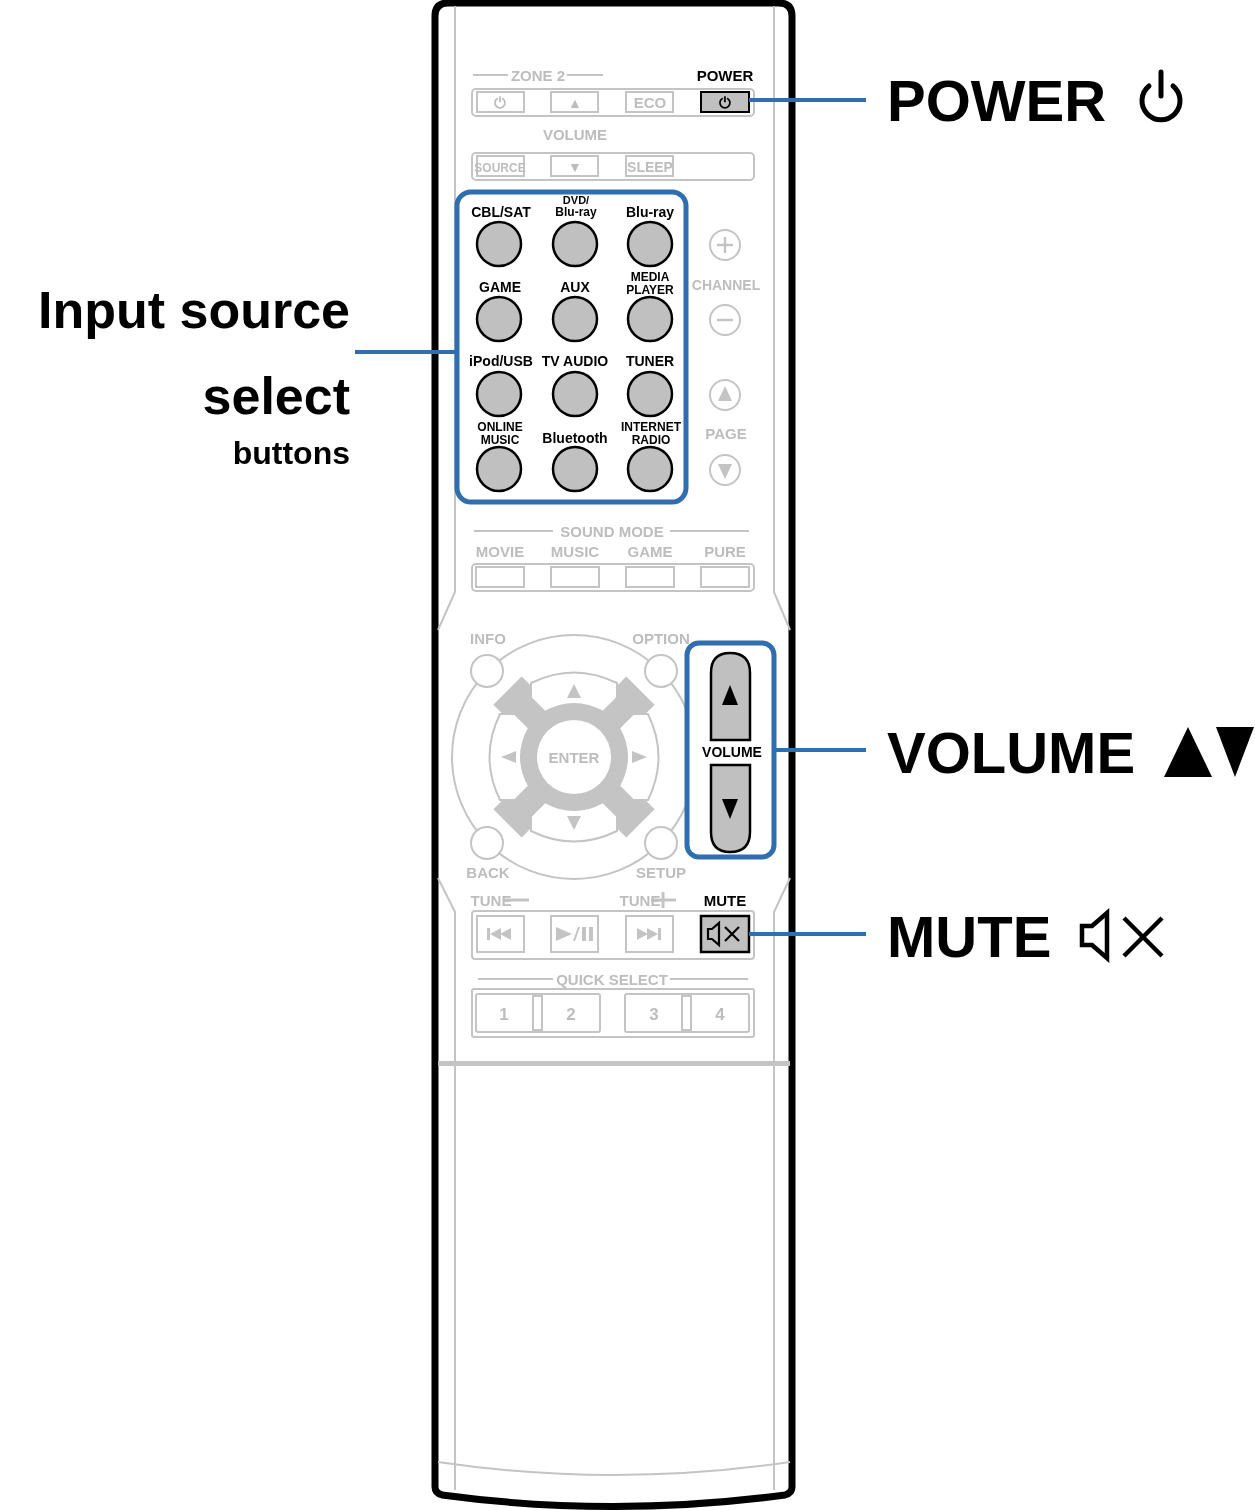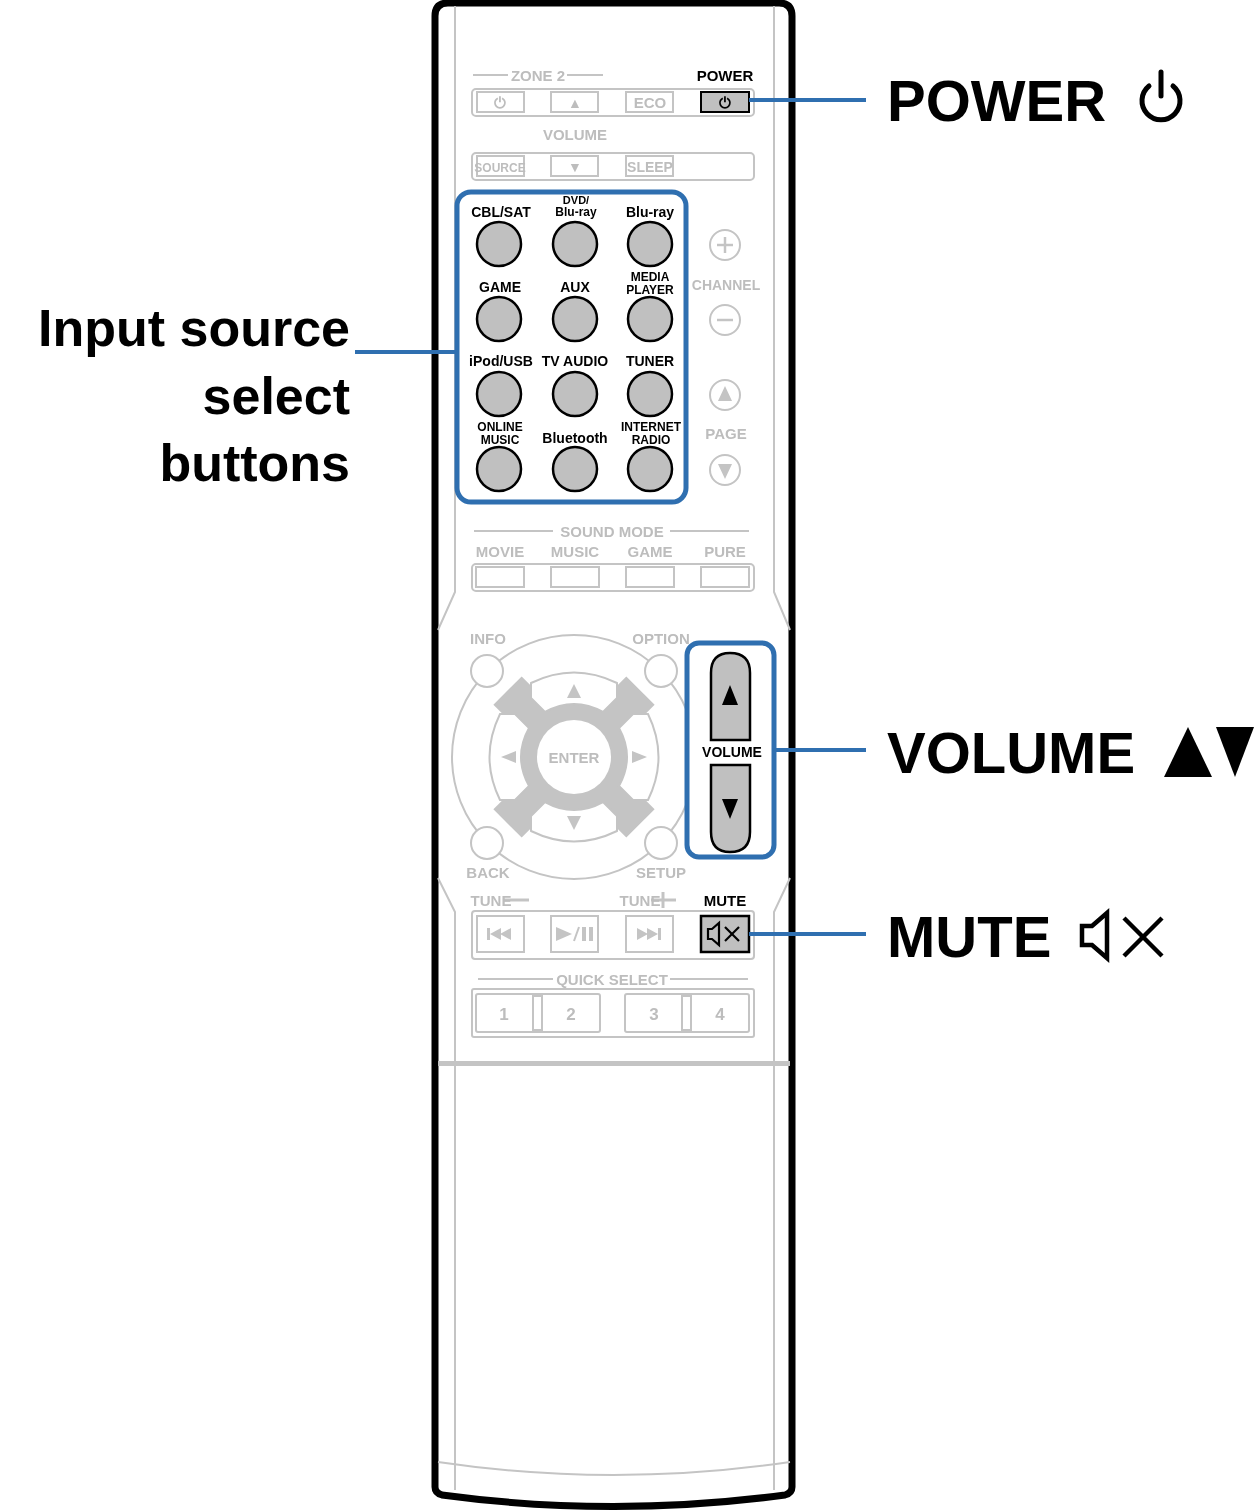--- a/index.html
+++ b/index.html
@@ -235,19 +235,19 @@
   </g>
   <g fill="none" stroke="#000" stroke-width="4.5">
     <path d="M1082,926 L1092,926 L1107,913 L1107,958 L1092,945 L1082,945 Z"></path>
     <line x1="1124" y1="918" x2="1162" y2="956"></line>
     <line x1="1162" y1="918" x2="1124" y2="956"></line>
   </g>
 </svg>
 
 <div class="callout" style="left:887px; top:72px; font-size:58px;">POWER</div>
 
-<div class="callout" style="right:905px; top:302px; font-size:52px; text-align:right;">Input source</div>
+<div class="callout" style="right:905px; top:284px; font-size:52px; text-align:right;">Input source</div>
 <div class="callout" style="right:905px; top:370px; font-size:52px; text-align:right;margin-left:20px;">select</div>
-<div class="callout" style="right:905px; top:437px; font-size:52px; text-align:right;">buttons</div>
+<div class="callout" style="right:905px; top:437px; font-size:32px; text-align:right;">buttons</div>
 
 <div class="callout" style="left:887px; top:724px; font-size:58px;">VOLUME</div>
 
 <div class="callout" style="left:887px; top:908px; font-size:58px;">MUTE</div>
 
 </body></html>

